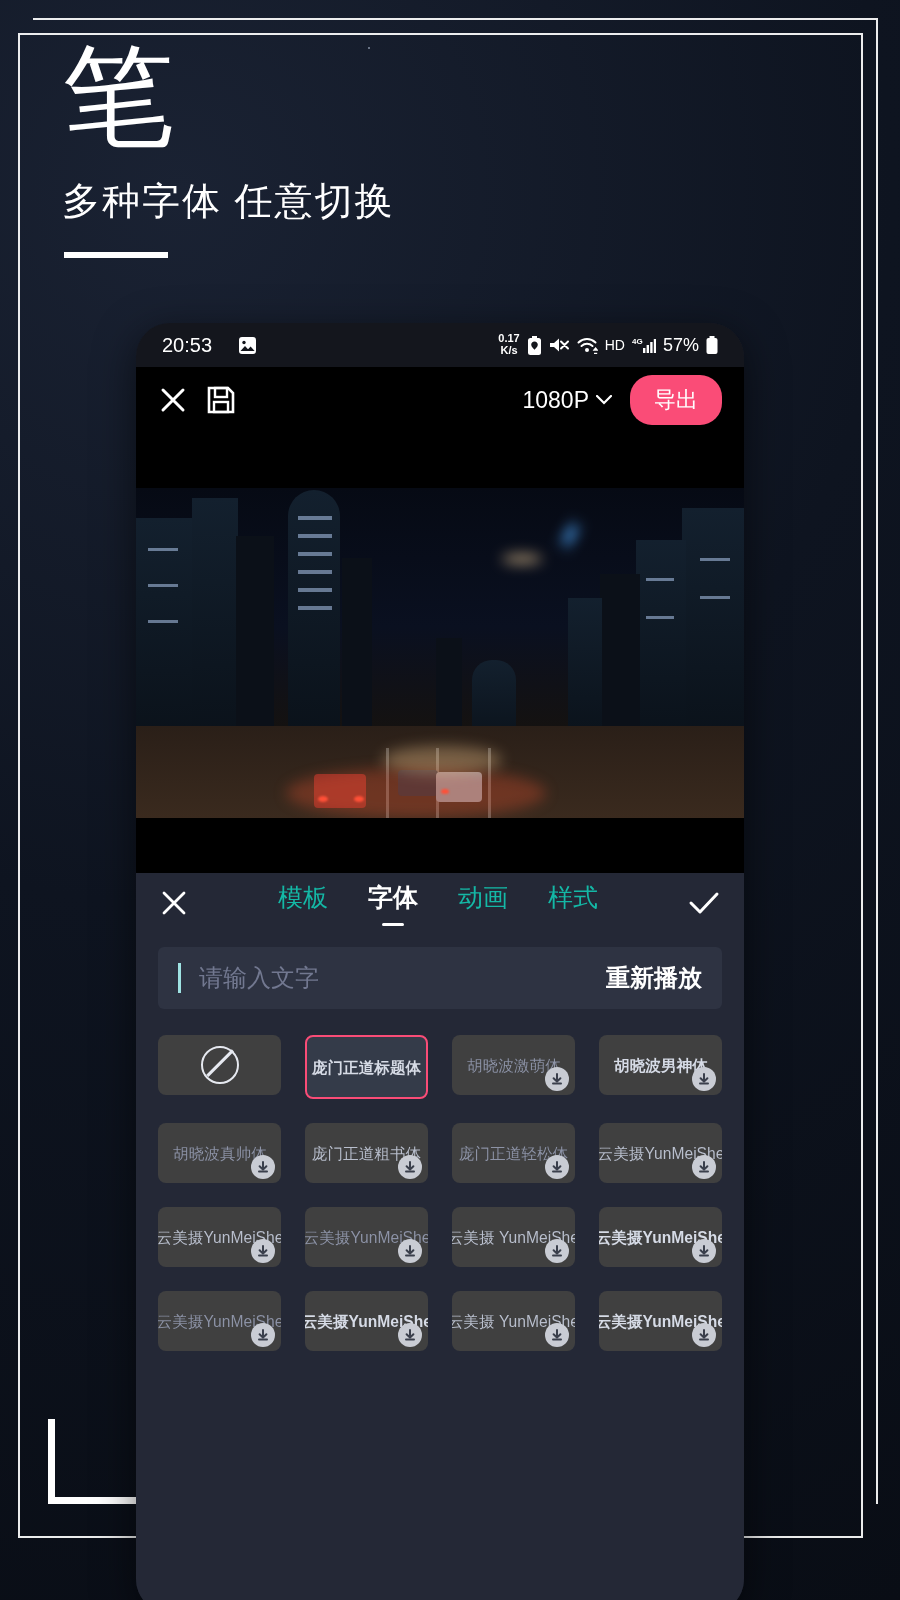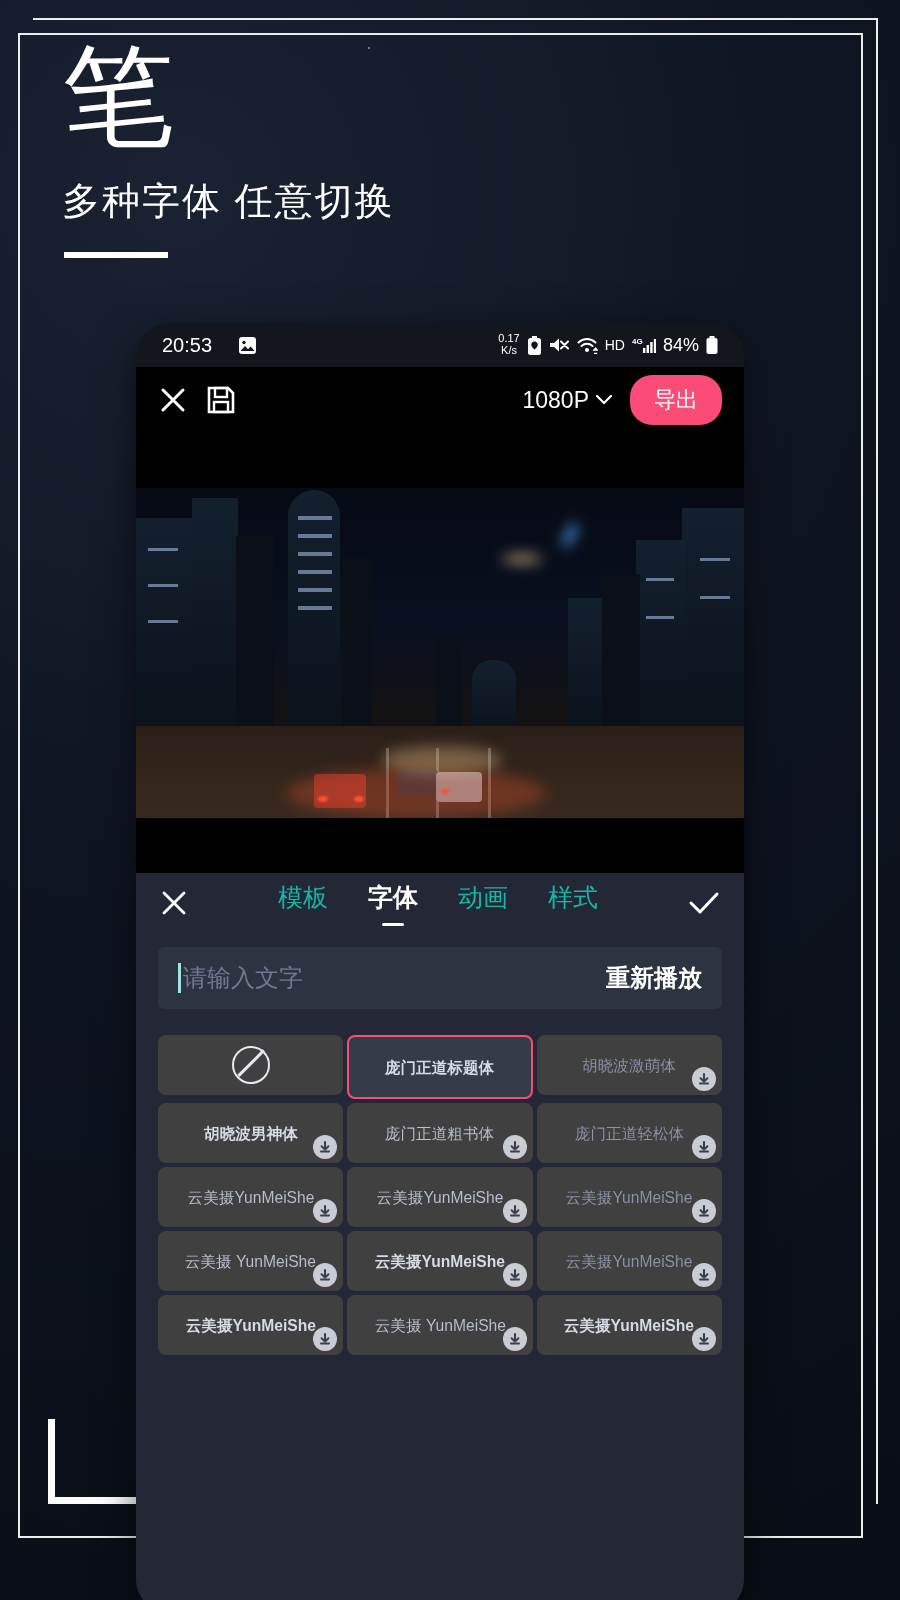--- a/index.html
+++ b/index.html
@@ -79,21 +79,21 @@
 
   
   .phone{position:absolute;left:136px;top:323px;width:608px;height:1290px;
     background:#1b1f2b;border-radius:34px;
     box-shadow:0 10px 40px rgba(0,0,0,.55);overflow:hidden;}
 
   .statusbar{height:44px;display:flex;align-items:center;
     justify-content:space-between;padding:0 26px;background:#14161d;color:#fff;}
   .sb-left{display:flex;align-items:center;gap:26px;font-size:20px;font-weight:500;}
   .sb-right{display:flex;align-items:center;gap:7px;font-size:18px;font-weight:500;}
-  .kbs{font-size:11px;line-height:1.05;text-align:center;font-weight:400;}
+  .kbs{font-size:11px;line-height:1.05;text-align:center;font-weight:700;}
   .ico{display:inline-flex;align-items:center;}
 
   .toolbar{height:66px;background:#000;display:flex;align-items:center;
     padding:0 22px;gap:18px;color:#fff;}
   .tb-spacer{flex:1;}
   .res{font-size:23px;display:flex;align-items:center;gap:7px;}
   .export{background:#fa4c77;color:#fff;border:none;border-radius:22px;
     padding:10px 24px;font-size:22px;font-family:inherit;cursor:pointer;}
 
   .stage{background:#000;height:440px;position:relative;display:flex;
@@ -117,24 +117,24 @@
   .tabs{height:60px;display:flex;align-items:center;padding:0 24px;color:#fff;}
   .tabs-center{flex:1;display:flex;justify-content:center;gap:40px;align-items:flex-start;}
   .tab{font-size:25px;color:#14b8a6;position:relative;padding-bottom:12px;cursor:pointer;}
   .tab.active{color:#fff;font-weight:700;}
   .tab.active::after{content:"";position:absolute;left:50%;transform:translateX(-50%);
     bottom:0;width:22px;height:3px;background:#fff;border-radius:2px;}
 
   .inputbar{margin:14px 22px 0;background:#2e3342;border-radius:6px;height:62px;
     display:flex;align-items:center;padding:0 20px;}
   .caret{width:3px;height:30px;background:#9fe3e3;margin-right:2px;}
-  .ph{color:#727890;font-size:24px;flex:1;}
+  .ph{color:#727890;font-size:24px;flex:1;margin-left:16px;}
   .replay{color:#fff;font-size:24px;font-weight:700;cursor:pointer;}
 
-  .grid{display:grid;grid-template-columns:repeat(3,1fr);gap:4px;
+  .grid{display:grid;grid-template-columns:repeat(4,1fr);gap:24px;
     padding:26px 22px 0;}
   .tile{position:relative;background:#404040;border-radius:8px;height:60px;
     display:flex;align-items:center;justify-content:center;overflow:hidden;cursor:pointer;}
   .tile.sel{border:2px solid #fa4c77;background:#343b49;}
   .tile-label{font-size:17px;color:#b9bfcd;white-space:nowrap;
     transform:scale(.92);text-shadow:0 1px 0 rgba(0,0,0,.35);}
   .tile-label.dim{color:#8d93a6;}
   .tile-label.bright{color:#d6dbe6;font-weight:700;}
   .dl{position:absolute;right:6px;bottom:4px;width:24px;height:24px;border-radius:50%;
     background:#c9ccd4;display:flex;align-items:center;justify-content:center;}
@@ -201,21 +201,21 @@
       <span style="font-size:14px;font-weight:400">HD</span>
       <span class="ico">
         <svg width="24" height="19" viewBox="0 0 24 19">
             <text x="0" y="8" font-size="8" fill="#fff" font-family="sans-serif" font-weight="bold">4G</text>
             <rect x="11" y="12" width="2.4" height="5" fill="#fff"></rect>
             <rect x="14.6" y="9" width="2.4" height="8" fill="#fff"></rect>
             <rect x="18.2" y="6" width="2.4" height="11" fill="#fff"></rect>
             <rect x="21.8" y="3" width="2.2" height="14" fill="#fff"></rect>
           </svg>
       </span>
-      <span>84%</span>
+      <span>57%</span>
       <span class="ico">
         <svg width="12" height="19" viewBox="0 0 12 19">
             <rect x="3.5" y="0" width="5" height="2" fill="#fff"></rect>
             <rect x="0.5" y="2" width="11" height="16" rx="2" fill="#fff"></rect>
           </svg>
       </span>
     </div>
   </div>
 
   <div class="toolbar">
@@ -337,20 +337,29 @@
         <span class="tile-label bright">胡晓波男神体</span>
         <span class="dl">
             <svg width="14" height="14" viewBox="0 0 14 14">
               <path d="M7 2v7M3.6 6.2L7 9.6l3.4-3.4" stroke="#3a3f4c" stroke-width="2" fill="none" stroke-linecap="round" stroke-linejoin="round"></path>
               <path d="M3 11.4h8" stroke="#3a3f4c" stroke-width="2" stroke-linecap="round"></path>
             </svg>
           </span>
       </div>
 
       <div class="tile">
+        <span class="tile-label dim">胡晓波真帅体</span>
+        <span class="dl">
+            <svg width="14" height="14" viewBox="0 0 14 14">
+              <path d="M7 2v7M3.6 6.2L7 9.6l3.4-3.4" stroke="#3a3f4c" stroke-width="2" fill="none" stroke-linecap="round" stroke-linejoin="round"></path>
+              <path d="M3 11.4h8" stroke="#3a3f4c" stroke-width="2" stroke-linecap="round"></path>
+            </svg>
+          </span>
+      </div>
+      <div class="tile">
         <span class="tile-label">庞门正道粗书体</span>
         <span class="dl">
             <svg width="14" height="14" viewBox="0 0 14 14">
               <path d="M7 2v7M3.6 6.2L7 9.6l3.4-3.4" stroke="#3a3f4c" stroke-width="2" fill="none" stroke-linecap="round" stroke-linejoin="round"></path>
               <path d="M3 11.4h8" stroke="#3a3f4c" stroke-width="2" stroke-linecap="round"></path>
             </svg>
           </span>
       </div>
       <div class="tile">
         <span class="tile-label dim">庞门正道轻松体</span>

